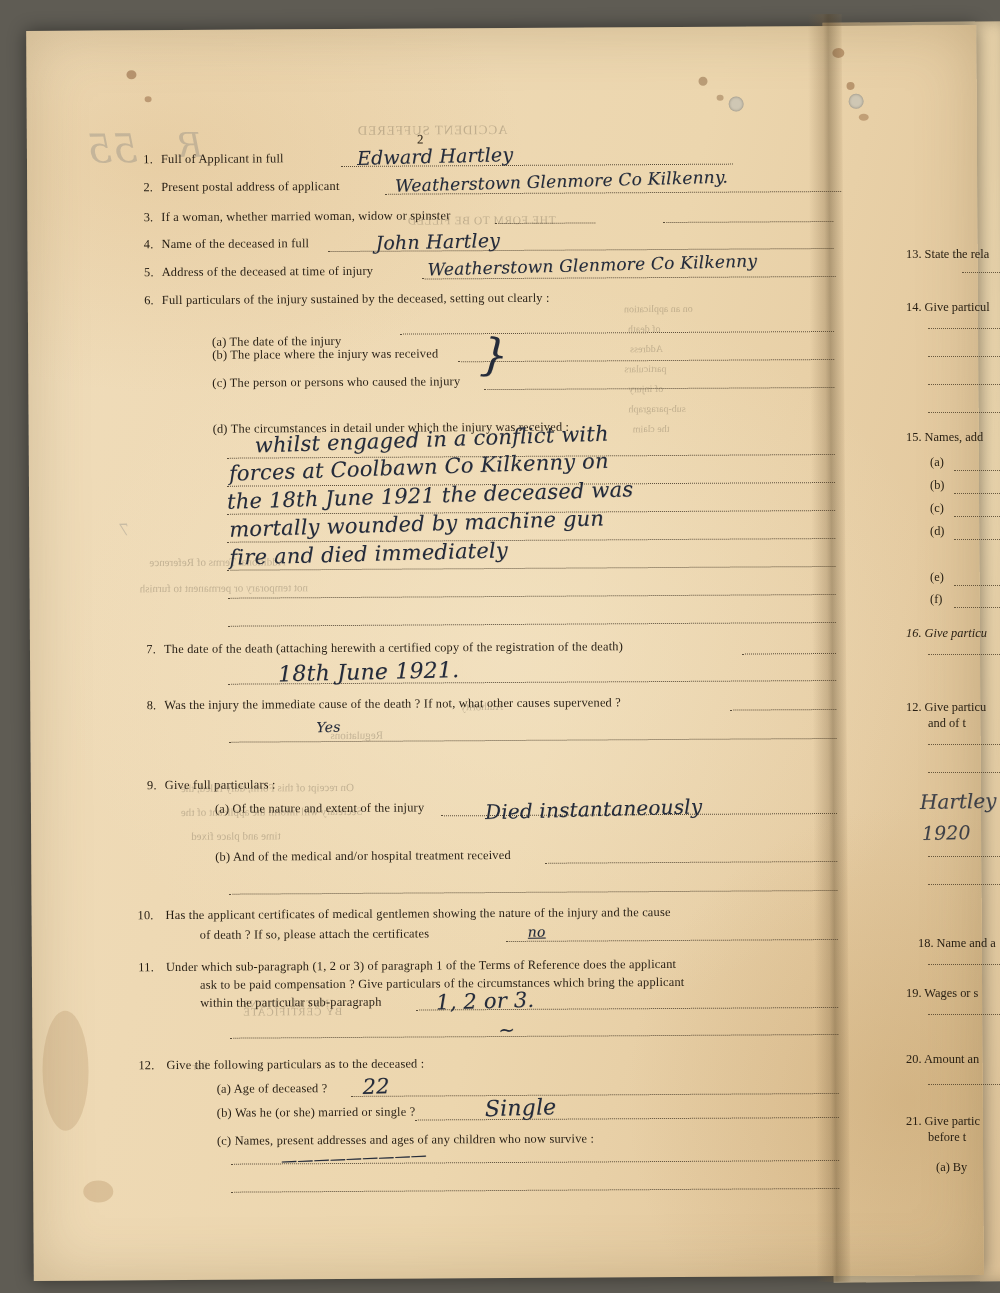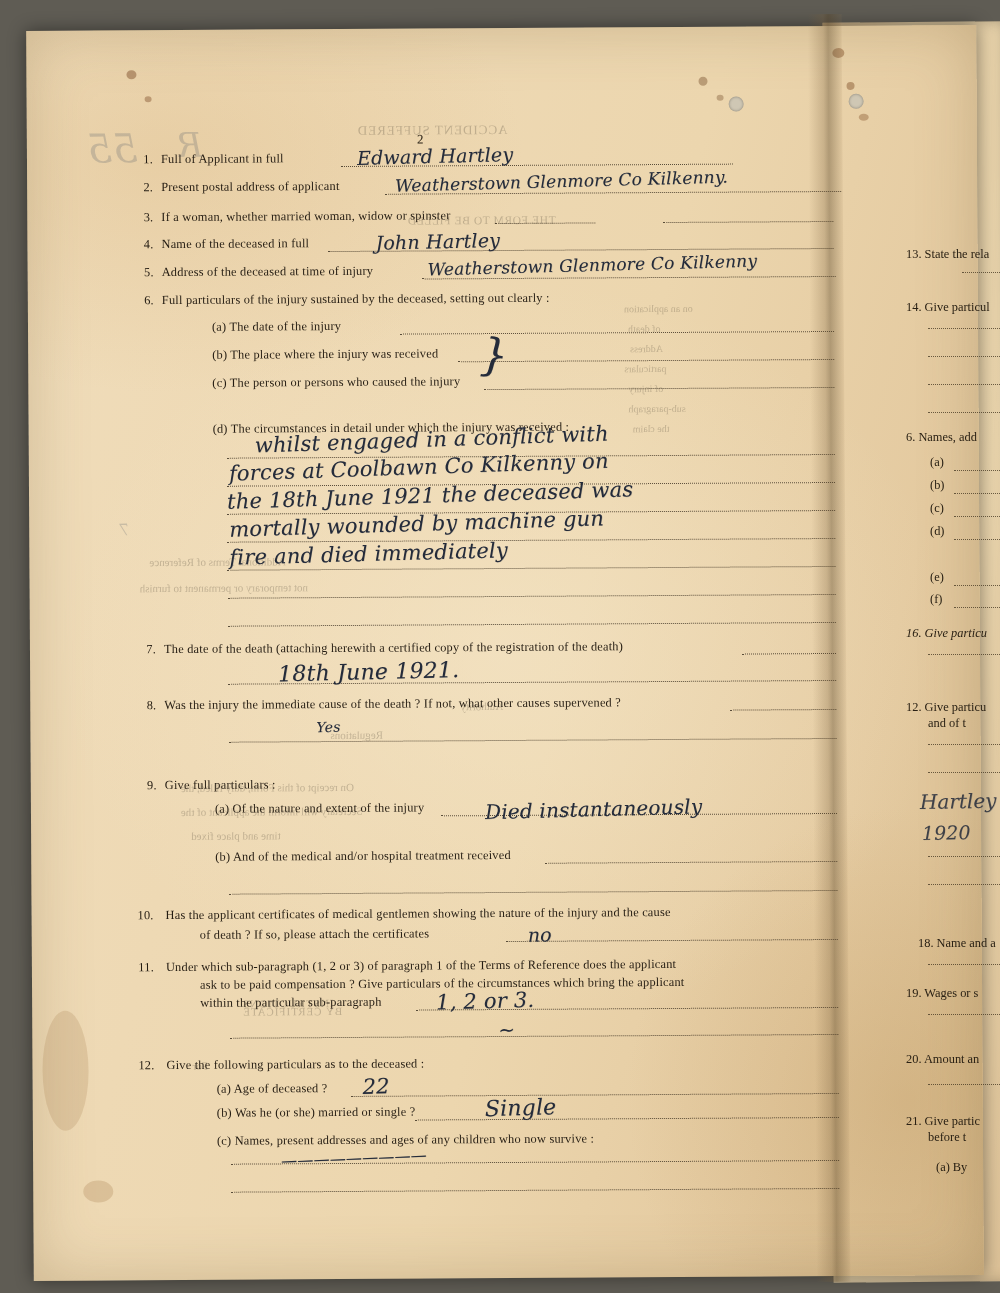--- a/index.html
+++ b/index.html
@@ -232,21 +232,21 @@
       <div class="hw hw-ink" style="left:348px;top:203px;font-size:19px;transform:rotate(-1deg);">John Hartley</div>
 
       <div class="num" style="left:100px;top:235px;">5.</div>
       <div class="txt" style="left:134px;top:235px;">Address of the deceased at time of injury</div>
       <div class="dots" style="left:394px;top:250px;width:414px;"></div>
       <div class="hw hw-ink" style="left:400px;top:231px;font-size:17px;transform:rotate(-1.2deg);">Weatherstown  Glenmore Co Kilkenny</div>
 
       <div class="num" style="left:100px;top:263px;">6.</div>
       <div class="txt" style="left:134px;top:263px;">Full particulars of the injury sustained by the deceased, setting out clearly :</div>
 
-      <div class="txt" style="left:184px;top:290px;">(a) The date  of  the  injury</div>
+      <div class="txt" style="left:184px;top:305px;">(a) The date  of  the  injury</div>
       <div class="dots" style="left:372px;top:305px;width:434px;"></div>
 
       <div class="txt" style="left:184px;top:318px;">(b) The place where the injury was received</div>
       <div class="dots" style="left:430px;top:333px;width:376px;"></div>
 
       <div class="txt" style="left:184px;top:346px;">(c) The person or persons who caused the injury</div>
       <div class="dots" style="left:456px;top:361px;width:350px;"></div>
 
       <div class="hw hw-ink" style="left:452px;top:300px;font-size:44px;transform:rotate(4deg);">}</div>
 
@@ -286,21 +286,21 @@
       <div class="hw hw-ink" style="left:454px;top:772px;font-size:20px;transform:rotate(-1.2deg);">Died instantaneously</div>
 
       <div class="txt" style="left:184px;top:820px;">(b) And of the medical and/or hospital treatment received</div>
       <div class="dots" style="left:514px;top:835px;width:292px;"></div>
       <div class="dots" style="left:198px;top:864px;width:608px;"></div>
 
       <div class="num" style="left:96px;top:878px;">10.</div>
       <div class="txt" style="left:134px;top:878px;">Has the applicant certificates of medical gentlemen showing the nature of the injury and the cause</div>
       <div class="txt" style="left:168px;top:898px;">of  death ?   If so, please attach  the  certificates</div>
       <div class="dots" style="left:474px;top:913px;width:332px;"></div>
-      <div class="hw hw-ink" style="left:496px;top:896px;font-size:19px;transform:rotate(-1deg);">no</div>
+      <div class="hw hw-ink" style="left:496px;top:896px;font-size:14px;transform:rotate(-1deg);text-decoration:underline;">no</div>
 
       <div class="num" style="left:96px;top:930px;">11.</div>
       <div class="txt" style="left:134px;top:930px;">Under which sub-paragraph (1, 2 or 3) of paragraph 1 of the Terms of Reference does the applicant</div>
       <div class="txt" style="left:168px;top:948px;">ask to be paid compensation ?   Give particulars of the circumstances which bring the applicant</div>
       <div class="txt" style="left:168px;top:966px;">within  the  particular  sub-paragraph</div>
       <div class="dots" style="left:384px;top:981px;width:422px;"></div>
       <div class="dots" style="left:198px;top:1008px;width:608px;"></div>
       <div class="hw hw-ink" style="left:404px;top:962px;font-size:21px;transform:rotate(-1.2deg);">1, 2 or 3.</div>
       <div class="hw hw-ink" style="left:466px;top:990px;font-size:20px;transform:rotate(-2deg);">~</div>
 
@@ -328,21 +328,21 @@
   <div style="position:absolute;top:0;left:0;width:852px;height:1293px;pointer-events:none;">
     <div class="rtxt" style="left:906px;top:247px;">13. State the rela</div>
     <div class="rdots" style="left:962px;top:272px;width:40px;"></div>
 
     <div class="rtxt" style="left:906px;top:300px;">14. Give particul</div>
     <div class="rdots" style="left:928px;top:328px;width:74px;"></div>
     <div class="rdots" style="left:928px;top:356px;width:74px;"></div>
     <div class="rdots" style="left:928px;top:384px;width:74px;"></div>
     <div class="rdots" style="left:928px;top:412px;width:74px;"></div>
 
-    <div class="rtxt" style="left:906px;top:430px;">6. Names, add</div>
+    <div class="rtxt" style="left:906px;top:430px;">15. Names, add</div>
     <div class="rtxt" style="left:930px;top:455px;">(a)</div>
     <div class="rdots" style="left:954px;top:470px;width:48px;"></div>
     <div class="rtxt" style="left:930px;top:478px;">(b)</div>
     <div class="rdots" style="left:954px;top:493px;width:48px;"></div>
     <div class="rtxt" style="left:930px;top:501px;">(c)</div>
     <div class="rdots" style="left:954px;top:516px;width:48px;"></div>
     <div class="rtxt" style="left:930px;top:524px;">(d)</div>
     <div class="rdots" style="left:954px;top:539px;width:48px;"></div>
     <div class="rtxt" style="left:930px;top:570px;">(e)</div>
     <div class="rdots" style="left:954px;top:585px;width:48px;"></div>

